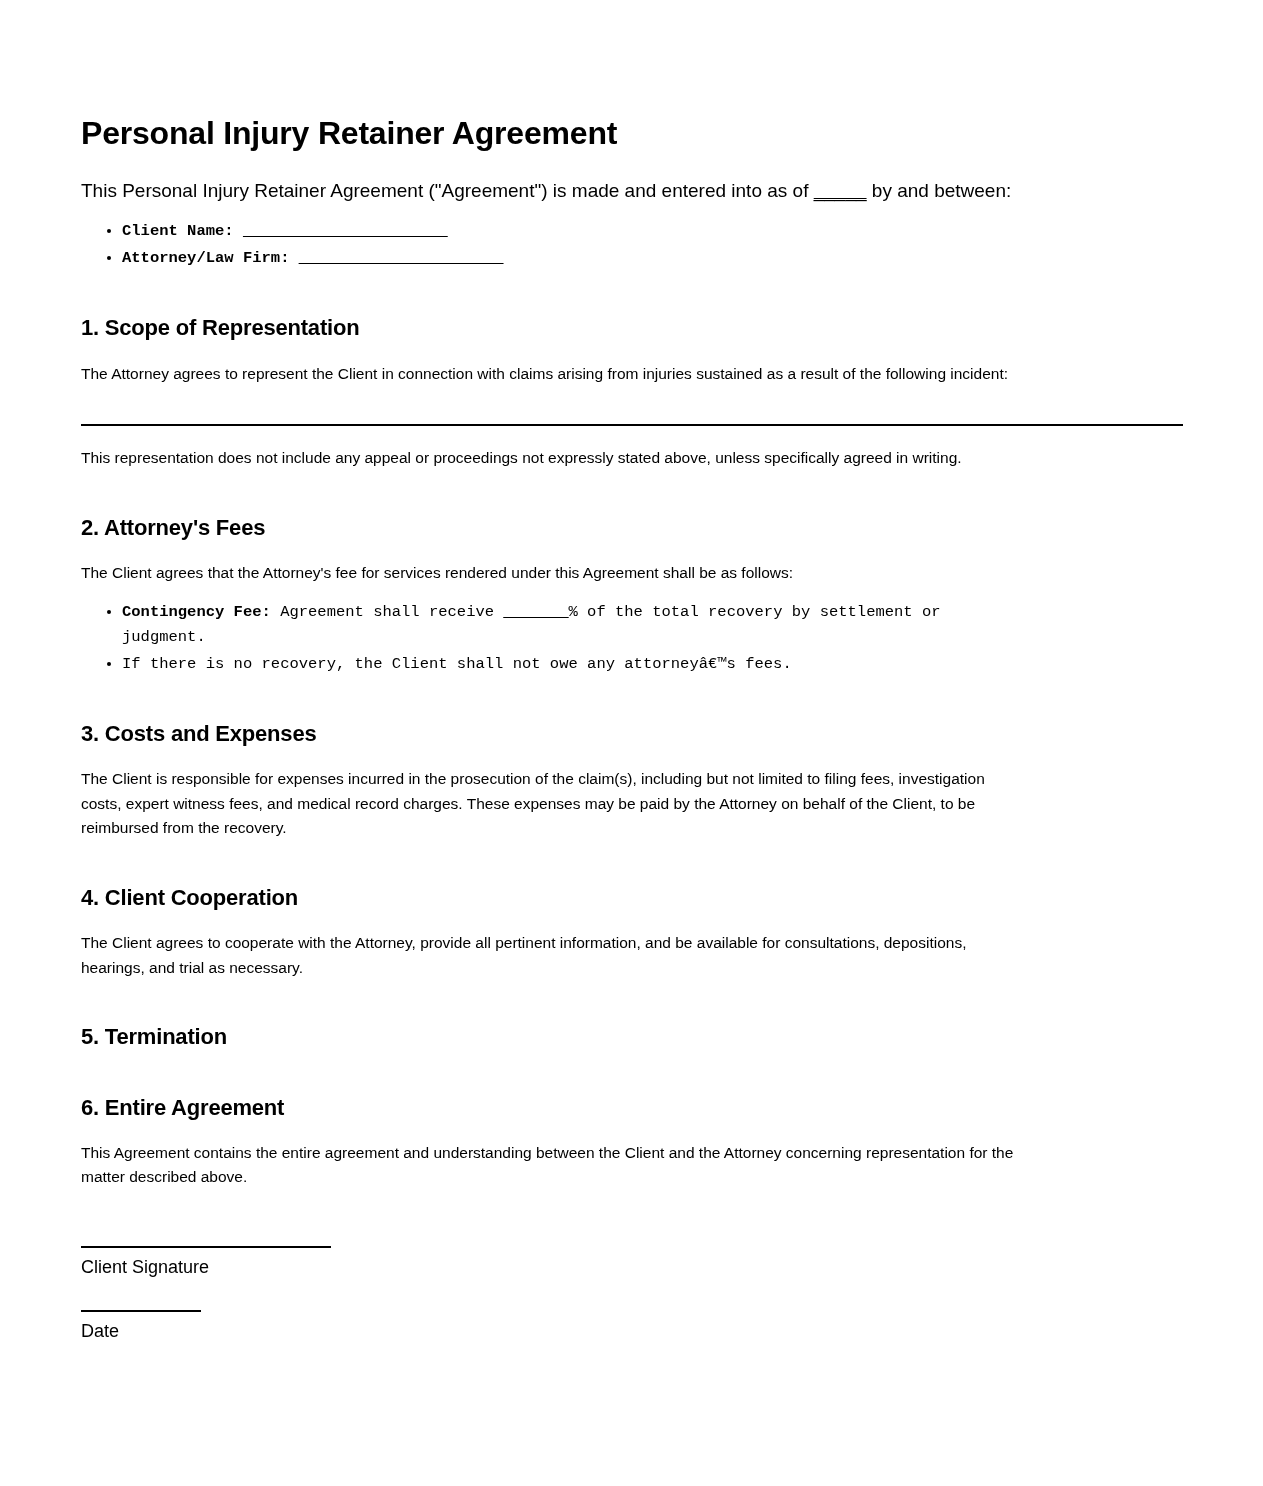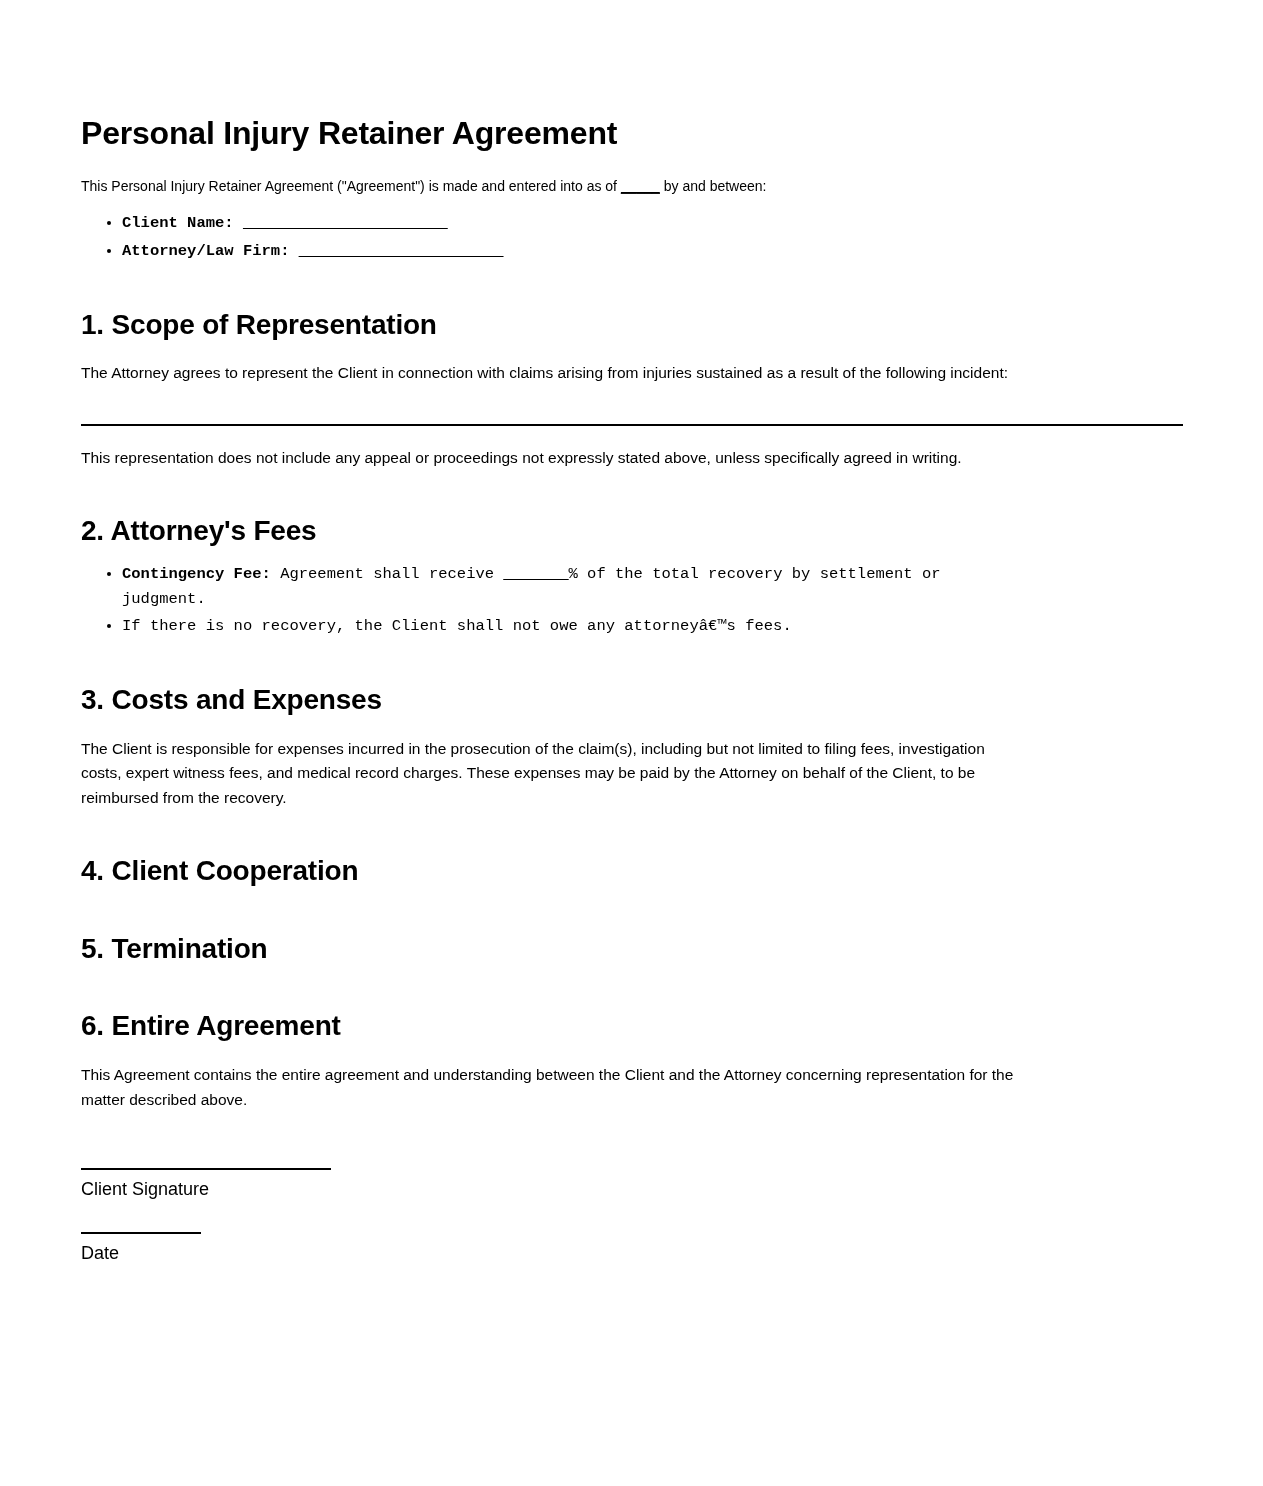--- a/index.html
+++ b/index.html
@@ -23,40 +23,40 @@
     padding: 115px 80px 0 81px;
   }
   .doc-title {
     font-size: 32px;
     font-weight: bold;
     line-height: 1.15;
     margin: 0 0 0 0;
     letter-spacing: -0.2px;
   }
   .intro {
-    font-size: 14px;
+    font-size: 19px;
     line-height: 1.55;
     margin: 24px 0 0 0;
   }
   ul.bullets {
     margin: 14px 0 0 0;
     padding-left: 41px;
     list-style-type: disc;
   }
   ul.bullets li {
     font-size: 15.5px;
     line-height: 1.62;
     margin: 0 0 2px 0;
     font-family: Liberation Mono, monospace;
   }
   .b {
     font-weight: bold;
   }
   h2.section-heading {
-    font-size: 28px;
+    font-size: 22px;
     font-weight: bold;
     line-height: 1.2;
     margin: 44px 0 0 0;
     letter-spacing: -0.2px;
   }
   p.body-text {
     font-size: 15.5px;
     line-height: 1.58;
     margin: 20px 0 0 0;
   }
@@ -102,29 +102,31 @@
     <li><span class="b">Client Name:</span> <span class="underline-blank">______________________</span></li>
     <li><span class="b">Attorney/Law Firm:</span> <span class="underline-blank">______________________</span></li>
   </ul>
 
   <h2 class="section-heading">1. Scope of Representation</h2>
   <p class="body-text">The Attorney agrees to represent the Client in connection with claims arising from injuries sustained as a result of the following incident:</p>
   <hr class="blank-rule">
   <p class="body-text">This representation does not include any appeal or proceedings not expressly stated above, unless specifically agreed in writing.</p>
 
   <h2 class="section-heading">2. Attorney's Fees</h2>
+  <p class="body-text">The Client agrees that the Attorney's fee for services rendered under this Agreement shall be as follows:</p>
   <ul class="bullets">
     <li><span class="b">Contingency Fee:</span><span> Agreement shall receive </span><span class="underline-blank">_______</span><span>% of the total recovery by settlement or judgment.</span></li>
     <li><span>If there is no recovery, the Client shall not owe any attorneyâ€™s fees.</span></li>
   </ul>
 
   <h2 class="section-heading">3. Costs and Expenses</h2>
   <p class="body-text">The Client is responsible for expenses incurred in the prosecution of the claim(s), including but not limited to filing fees, investigation costs, expert witness fees, and medical record charges. These expenses may be paid by the Attorney on behalf of the Client, to be reimbursed from the recovery.</p>
 
   <h2 class="section-heading">4. Client Cooperation</h2>
+  <p class="body-text">The Client agrees to cooperate with the Attorney, provide all pertinent information, and be available for consultations, depositions, hearings, and trial as necessary.</p>
 
   <h2 class="section-heading">5. Termination</h2>
 
   <h2 class="section-heading">6. Entire Agreement</h2>
   <p class="body-text">This Agreement contains the entire agreement and understanding between the Client and the Attorney concerning representation for the matter described above.</p>
 
   <div class="sig-block">
     <hr class="sig-line wide">
     <p class="sig-label">Client Signature</p>
     <div class="sig-gap"></div>

